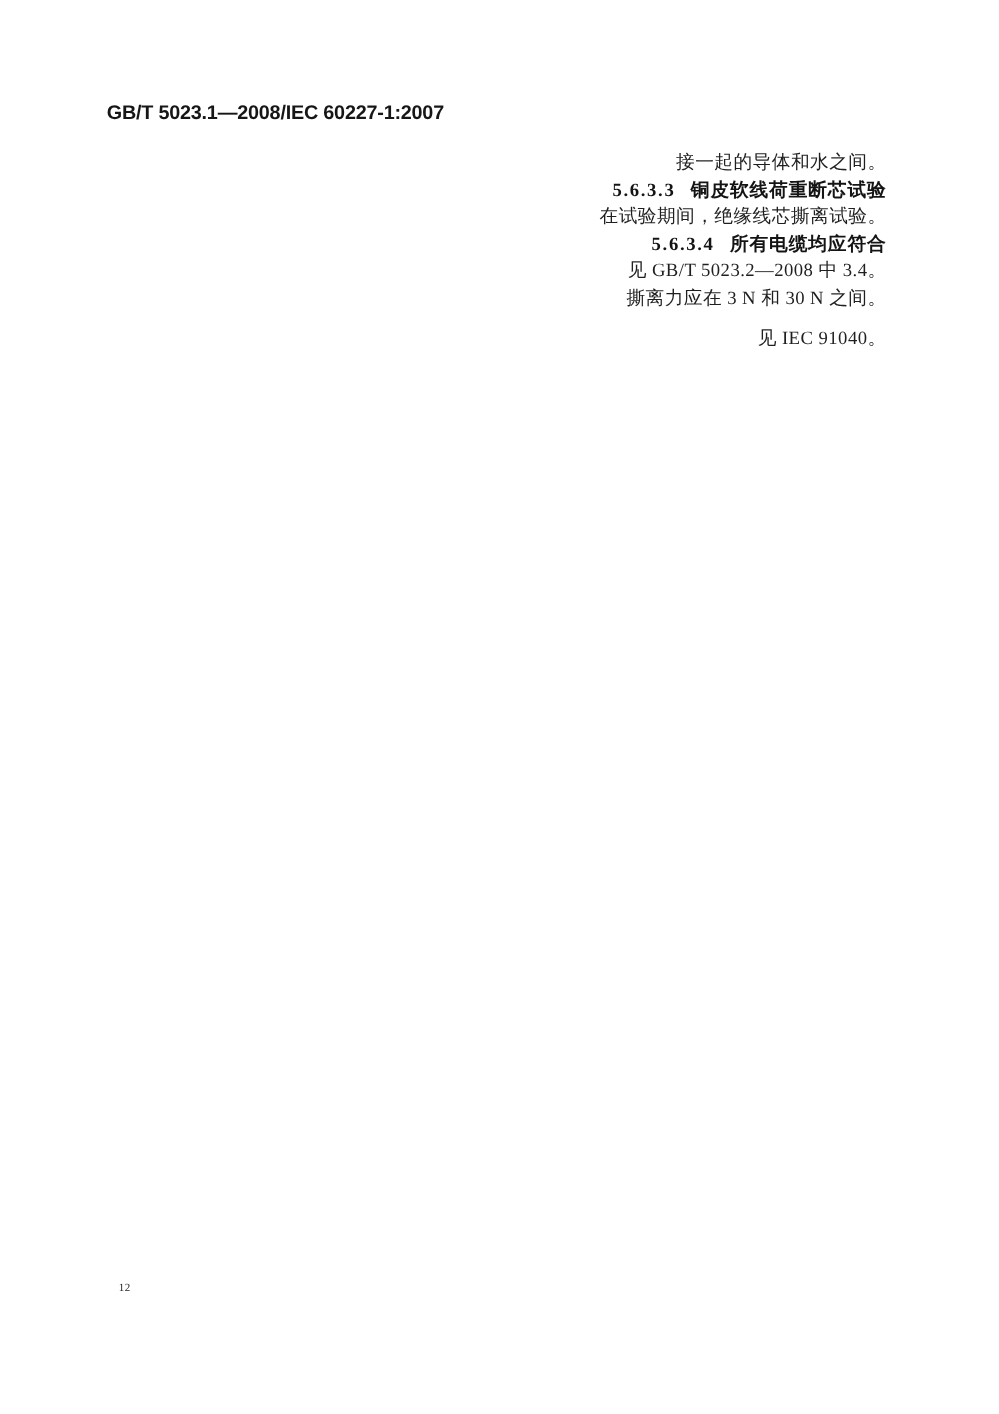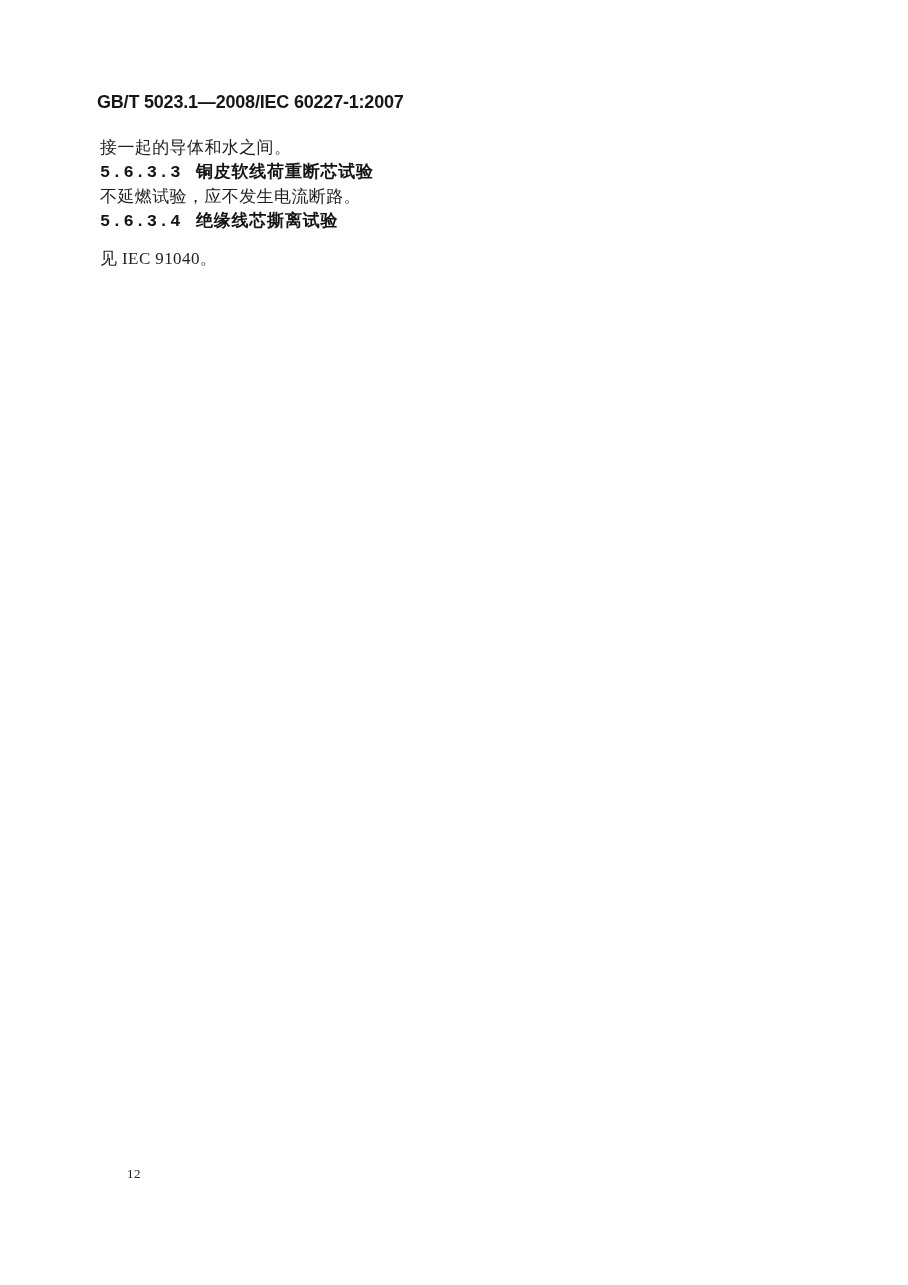--- a/index.html
+++ b/index.html
@@ -36,73 +36,75 @@
     top: 136px;
     right: 50px;
     font-size: 17px;
     line-height: 24.5px;
     letter-spacing: 0.4px;
   }
   .doc-body p {
     margin: 0;
     padding: 0;
     white-space: nowrap;
+    text-align: right;
   }
   
   .para {
     padding-left: 31px;
   }
   
   .clause-heading {
-    font-family: Liberation Mono, monospace;
+    font-family: Liberation Serif, serif;
     font-weight: bold;
     color: #141414;
     letter-spacing: 0.8px;
   }
   .clause-heading .clause-num {
     letter-spacing: 1.5px;
     margin-right: 14px;
   }
   
   .clause-heading.top-level {
     margin-top: 10px;
   }
   .para.spaced {
     margin-top: 13px;
   }
   
   .folio {
     position: absolute;
     left: 108px;
     top: 1166px;
-    font-size: 13px;
+    font-size: 10px;
     letter-spacing: 0.5px;
     color: #23232b;
-    margin-left: 19px;
   }
 </style>
 </head>
 <body>
 
 <div class="page">
 
   <div class="running-head">GB/T 5023.1—2008/IEC 60227-1:2007</div>
 
   <div class="doc-body">
 
     <p class="cont">接一起的导体和水之间。</p>
 
     <p class="clause-heading">
       <span class="clause-num">5.6.3.3</span><span class="clause-title">铜皮软线荷重断芯试验</span>
     </p>
-    <p class="para">不延燃试验，应不发生电流断路。</p>
+    <p class="para">在试验期间，绝缘线芯撕离试验。</p>
 
     <p class="clause-heading">
-      <span class="clause-num">5.6.3.4</span><span class="clause-title">绝缘线芯撕离试验</span>
+      <span class="clause-num">5.6.3.4</span><span class="clause-title">所有电缆均应符合</span>
     </p>
+    <p class="para">见 GB/T 5023.2—2008 中 3.4。</p>
+    <p class="para">撕离力应在 3 N 和 30 N 之间。</p>
 
 
     <p class="para spaced">见 IEC 91040。</p>
 
   </div>
 
   <div class="folio">12</div>
 
 </div>
 

